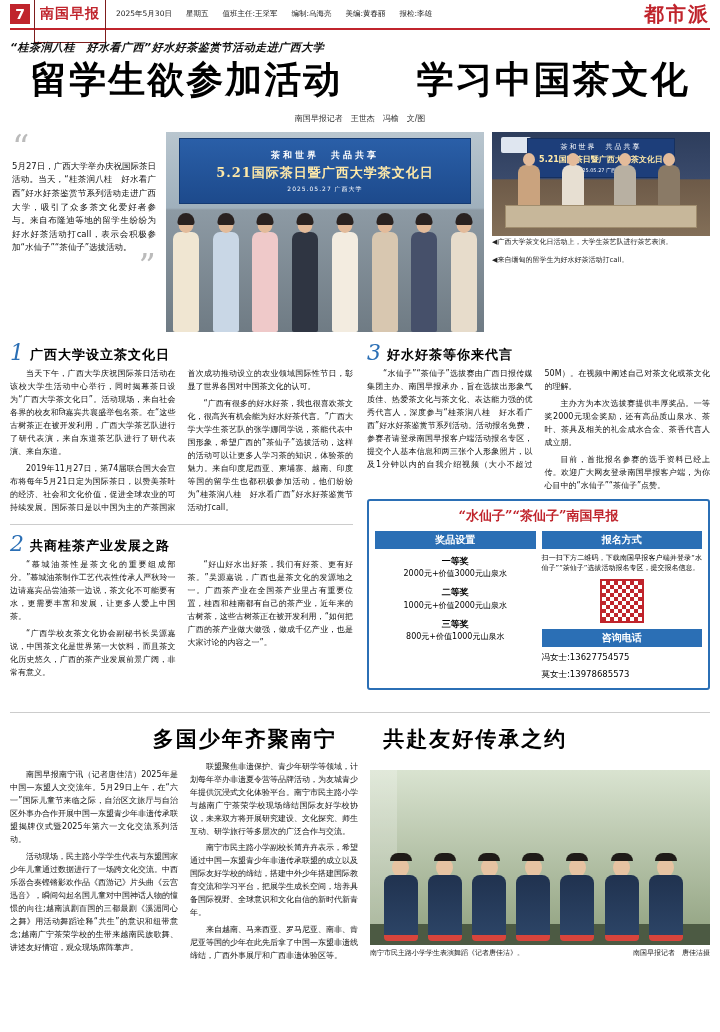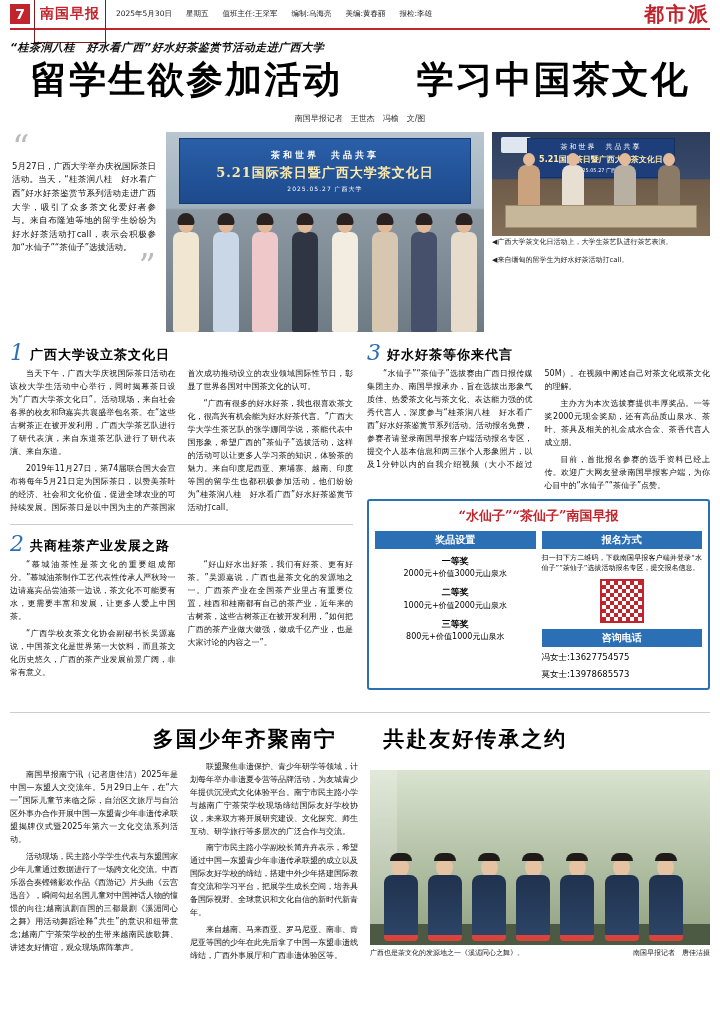--- a/index.html
+++ b/index.html
@@ -379,20 +379,20 @@
               <div class="hd"></div>
               <div class="dr"></div>
             </div>
           <div class="kid" style="left:82%">
               <div class="hat"></div>
               <div class="hd"></div>
               <div class="dr"></div>
             </div>
         </div>
         <div class="bcap">
-          <span>广西也是茶文化的发源地之一《溪湄同心之舞》。</span>
+          <span>南宁市民主路小学学生表演舞蹈《记者唐佳洁》。</span>
           <span>南国早报记者　唐佳洁摄</span>
         </div>
       </div>
     </div>
   </div>
 
 </div>
 
 </body></html>

